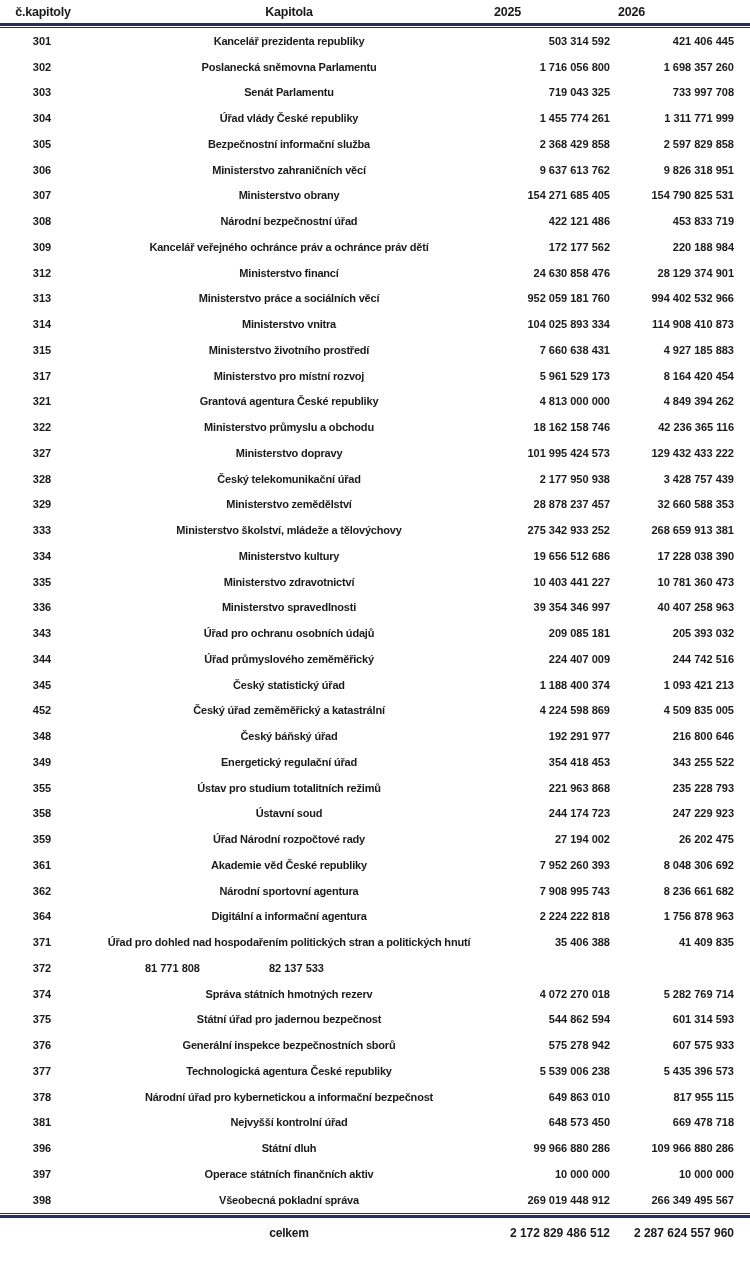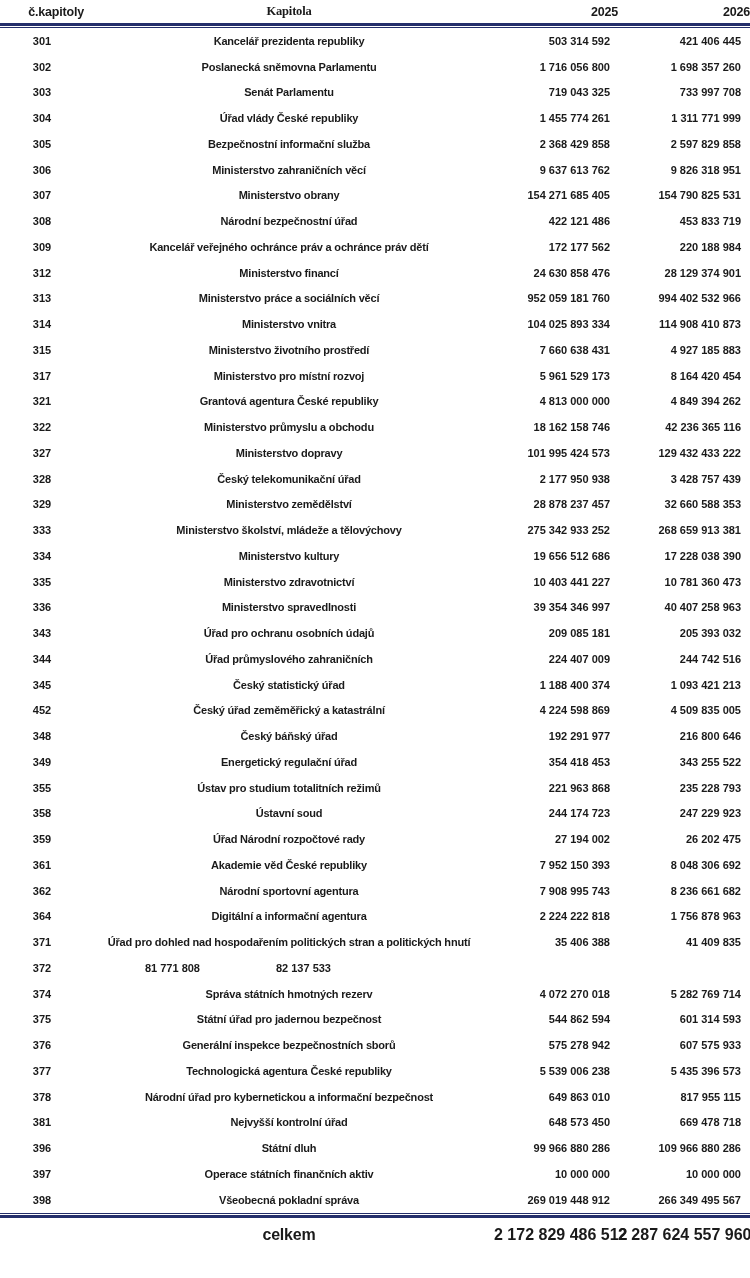--- a/index.html
+++ b/index.html
@@ -9,29 +9,29 @@
     font-weight:bold;
     color:#1a1a1a;
     -webkit-font-smoothing:antialiased;
   }
   .page{width:750px;height:1278px;}
   .thead{display:flex;align-items:center;height:23px;font-size:12.5px;letter-spacing:-0.2px;}
   .row{display:flex;align-items:center;height:25.75px;font-size:11px;}
   .c1{width:84px;box-sizing:border-box;text-align:center;}
   .c2{width:410px;box-sizing:border-box;text-align:center;letter-spacing:-0.2px;white-space:nowrap;overflow:hidden;}
   .c3{width:124px;box-sizing:border-box;text-align:right;padding-right:8px;white-space:nowrap;}
-  .c4{width:132px;box-sizing:border-box;text-align:right;padding-right:9px;white-space:nowrap;}
-  .thead .c1{text-align:right;padding-left:2px;}
-  .thead .c2{text-align:center;font-family:Liberation Serif, serif;}
-  .thead .c3,.thead .c4{text-align:right;padding:0;}
+  .c4{width:132px;box-sizing:border-box;text-align:right;padding-right:16px;white-space:nowrap;}
+  .thead .c1{text-align:center;padding-left:2px;}
+  .thead .c2{text-align:center;}
+  .thead .c3,.thead .c4{text-align:left;padding:0;}
   .dline{width:750px;}
   .dline .thick{height:3px;background:var(--line,#242e6b);}
   .dline .thin{height:1px;background:var(--line,#242e6b);}
   .dline .gap{height:1px;background:#ffffff;}
-  .footer-row{display:flex;align-items:flex-start;height:35px;box-sizing:border-box;padding-top:8px;font-size:16px;}
+  .footer-row{display:flex;align-items:flex-start;height:35px;box-sizing:border-box;padding-top:8px;font-size:12px;}
 </style>
 </head>
 <body style="color: rgb(26, 26, 26); background: rgb(255, 255, 255);">
 
 <div class="page">
 
   <div class="thead">
     <span class="c1">č.kapitoly</span>
     <span class="c2">Kapitola</span>
     <span class="c3">2025</span>
@@ -184,21 +184,21 @@
         <span class="c4">40 407 258 963</span>
       </div>
       <div class="row">
         <span class="c1">343</span>
         <span class="c2">Úřad pro ochranu osobních údajů</span>
         <span class="c3">209 085 181</span>
         <span class="c4">205 393 032</span>
       </div>
       <div class="row">
         <span class="c1">344</span>
-        <span class="c2">Úřad průmyslového zahraničních</span>
+        <span class="c2">Úřad průmyslového zeměměřický</span>
         <span class="c3">224 407 009</span>
         <span class="c4">244 742 516</span>
       </div>
       <div class="row">
         <span class="c1">345</span>
         <span class="c2">Český statistický úřad</span>
         <span class="c3">1 188 400 374</span>
         <span class="c4">1 093 421 213</span>
       </div>
       <div class="row">
@@ -233,21 +233,21 @@
       </div>
       <div class="row">
         <span class="c1">359</span>
         <span class="c2">Úřad Národní rozpočtové rady</span>
         <span class="c3">27 194 002</span>
         <span class="c4">26 202 475</span>
       </div>
       <div class="row">
         <span class="c1">361</span>
         <span class="c2">Akademie věd České republiky</span>
-        <span class="c3">7 952 150 393</span>
+        <span class="c3">7 952 260 393</span>
         <span class="c4">8 048 306 692</span>
       </div>
       <div class="row">
         <span class="c1">362</span>
         <span class="c2">Národní sportovní agentura</span>
         <span class="c3">7 908 995 743</span>
         <span class="c4">8 236 661 682</span>
       </div>
       <div class="row">
         <span class="c1">364</span>

